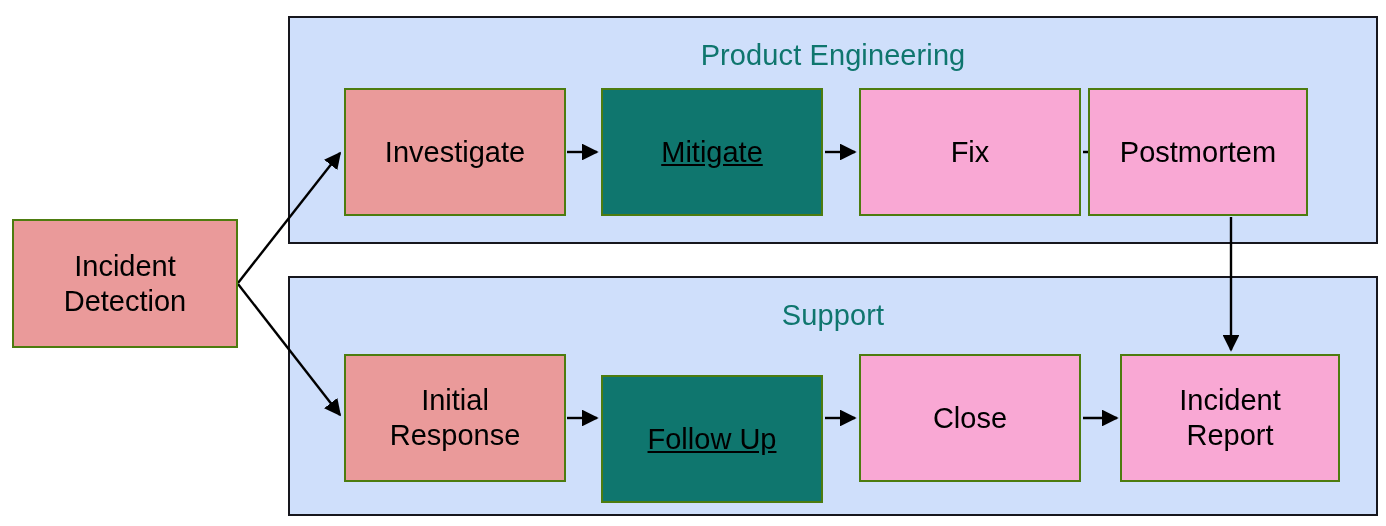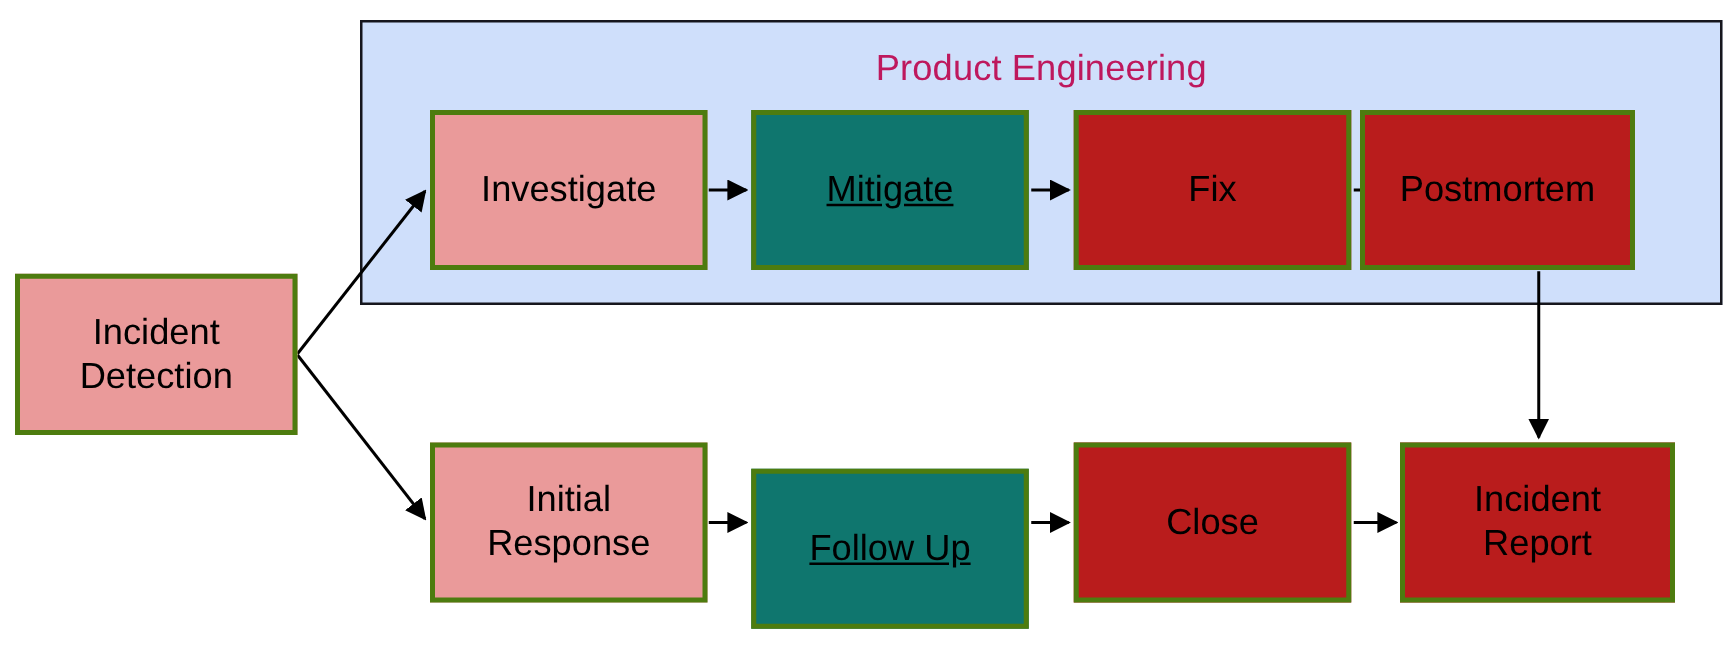--- a/index.html
+++ b/index.html
@@ -22,57 +22,60 @@
     position: absolute;
     background: #cfdffb;
     border: 2px solid #16161d;
   }
   .lane-title {
     position: absolute;
     left: 0; right: 0;
     text-align: center;
     font-size: 29px;
     line-height: 34px;
-    color: #be185d;
+    color: #0f766e;
     white-space: nowrap;
     letter-spacing: 0.1px;
   }
   .node {
     position: absolute;
-    border: 4px solid #4d7c0f;
+    border: 2px solid #4d7c0f;
     display: flex;
     align-items: center;
     justify-content: center;
     text-align: center;
     font-size: 29px;
     line-height: 35px;
     color: #000000;
     white-space: pre-line;
     padding: 0 4px;
   }
   .node.red    { background: #ea9a9a; }
   .node.yellow { background: #0f766e; text-decoration: underline; }
-  .node.green  { background: #b91c1c; }
+  .node.green  { background: #f9a8d4; }
   svg.edges {
     position: absolute;
     left: 0; top: 0;
     width: 1386px; height: 526px;
     overflow: visible;
     pointer-events: none;
   }
 </style>
 </head>
 <body>
 
 <div id="diagram">
 
   <div class="lane" style="left:288px; top:16px; width:1090px; height:228px;">
     <div class="lane-title" style="top:20px;">Product Engineering</div>
   </div>
 
+  <div class="lane" style="left:288px; top:276px; width:1090px; height:240px;">
+    <div class="lane-title" style="top:20px;">Support</div>
+  </div>
 
   <svg class="edges" viewBox="0 0 1386 526" xmlns="http://www.w3.org/2000/svg">
     <defs>
       <marker id="arrow" viewBox="0 0 10 10" refX="9" refY="5" markerWidth="7" markerHeight="7" orient="auto-start-reverse">
         <path d="M 0 0 L 10 5 L 0 10 z" fill="#000000"></path>
       </marker>
     </defs>
 
     <path d="M 238 283 L 340 153" fill="none" stroke="#000000" stroke-width="2.4" marker-end="url(#arrow)"></path>
 

